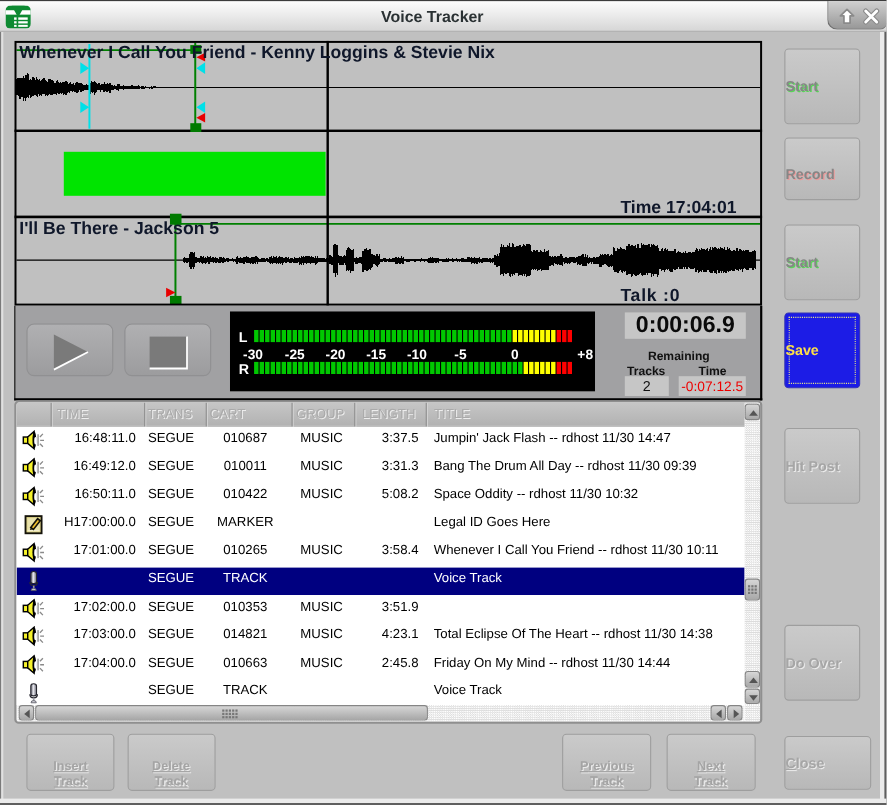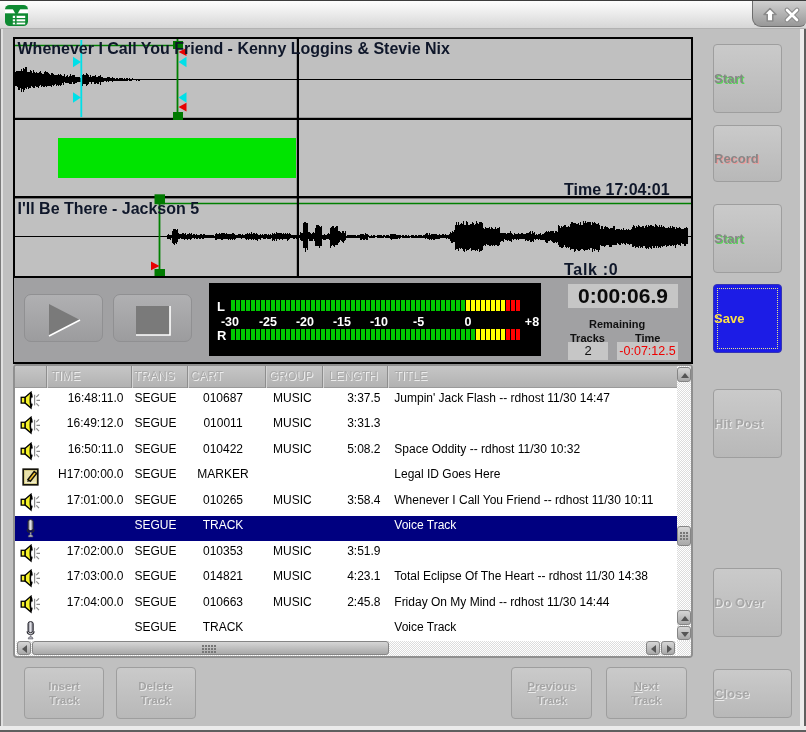--- a/index.html
+++ b/index.html
@@ -49,36 +49,37 @@
 .sbtn { position:absolute; background:linear-gradient(#d6d6d6,#a8a8a8); border:1px solid #858585; border-radius:3px; }
 .arr { position:absolute; width:0; height:0; }
 #vsb { position:absolute; left:662px; top:0px; width:14px; height:275px; }
 #hsb { position:absolute; left:1px; top:275px; width:660px; height:15px; }
 #corner { position:absolute; left:662px; top:275px; width:14px; height:15px; }
 .rbtn { position:absolute; left:713px; width:69px; border:1px solid #9e9e9e; border-radius:4px;
   background:linear-gradient(#cacaca,#b8b8b8); font-size:13px; font-weight:bold; 
   color:#868686; }
 .bbtn { position:absolute; top:667px; width:80px; height:52px; border:1px solid #9e9e9e; border-radius:4px;
   background:linear-gradient(#cacaca,#b8b8b8); font-size:11.5px; font-weight:bold; text-align:center;
-  color:#a4a4a4; text-shadow:1px 1px 0 #eaeaea; padding-top:11px; line-height:14px; }
+  color:#a4a4a4; text-shadow:1px 1px 0 #eaeaea; padding-top:22px; line-height:14px;text-decoration:underline; }
 </style></head>
 <body>
 <div id="edgeL"></div>
 <div id="edgeR"></div>
 <div id="edgeB"></div>
 <div id="titlebar">
   <svg style="position:absolute;left:5px;top:4px" width="23" height="21" viewBox="0 0 23 21">
     <rect x="0" y="0" width="23" height="21" rx="4.5" fill="#0e8a32"></rect>
     <rect x="0" y="4.3" width="23" height="4" fill="#fff"></rect>
     <polygon points="5.5,0 11.5,10.8 17.5,0" fill="#0e8a32"></polygon>
     <rect x="7.8" y="10.8" width="12.4" height="2.2" fill="#fff"></rect>
     <rect x="7.8" y="14.3" width="12.4" height="2" fill="#fff"></rect>
     <rect x="7.8" y="17.6" width="12.4" height="1.8" fill="#fff"></rect>
     <rect x="10.1" y="10.5" width="1.5" height="9" fill="#0e8a32"></rect>
   </svg>
+  <div id="title">Voice Tracker</div>
   <div id="wmtab">
     <svg style="position:absolute;left:9px;top:6px" width="16" height="16" viewBox="0 0 16 16">
       <path d="M8 1.5L14 7.5H10.8V14H5.2V7.5H2Z" fill="#fff" stroke="#8a8a8a" stroke-width="1.6" stroke-linejoin="round"></path>
     </svg>
     <svg style="position:absolute;left:31px;top:6px" width="16" height="16" viewBox="0 0 16 16">
       <path d="M3 3L13 13M13 3L3 13" stroke="#8a8a8a" stroke-width="4.6" stroke-linecap="round"></path>
       <path d="M3 3L13 13M13 3L3 13" stroke="#fff" stroke-width="2.6" stroke-linecap="round"></path>
     </svg>
   </div>
 </div>
@@ -322,20 +323,21 @@
 <ellipse cx="11.2" cy="9" rx="1.7" ry="7.6" fill="#000"></ellipse>
 <ellipse cx="12.2" cy="9.6" rx="1.1" ry="3.4" fill="#fff"></ellipse>
 <rect x="14" y="3.8" width="1.2" height="10.6" fill="#8a8a8a"></rect>
 <path d="M16.3 6.2L19 3.4M16.5 9.3H20M16.3 12.4L19 15.2" stroke="#8a8a8a" stroke-width="1.2" fill="none"></path>
 </svg></span>
 <span class="ctime">16:49:12.0</span>
 <span class="ctrans">SEGUE</span>
 <span class="ccart">010011</span>
 <span class="cgroup">MUSIC</span>
 <span class="clen">3:31.3</span>
+<span class="ctitle">Bang The Drum All Day -- rdhost 11/30 09:39</span>
 </div>
         <div class="row" style="top:439.0px">
 <span class="ric"><svg width="20" height="20" viewBox="0 0 20 20">
 <rect x="1.2" y="6.3" width="4" height="5.8" fill="#f6f22a" stroke="#000" stroke-width="1.3"></rect>
 <polygon points="5.2,6.3 11,1.2 11,17 5.2,12.1" fill="#f6f22a" stroke="#000" stroke-width="1.3"></polygon>
 <ellipse cx="11.2" cy="9" rx="1.7" ry="7.6" fill="#000"></ellipse>
 <ellipse cx="12.2" cy="9.6" rx="1.1" ry="3.4" fill="#fff"></ellipse>
 <rect x="14" y="3.8" width="1.2" height="10.6" fill="#8a8a8a"></rect>
 <path d="M16.3 6.2L19 3.4M16.5 9.3H20M16.3 12.4L19 15.2" stroke="#8a8a8a" stroke-width="1.2" fill="none"></path>
 </svg></span>

